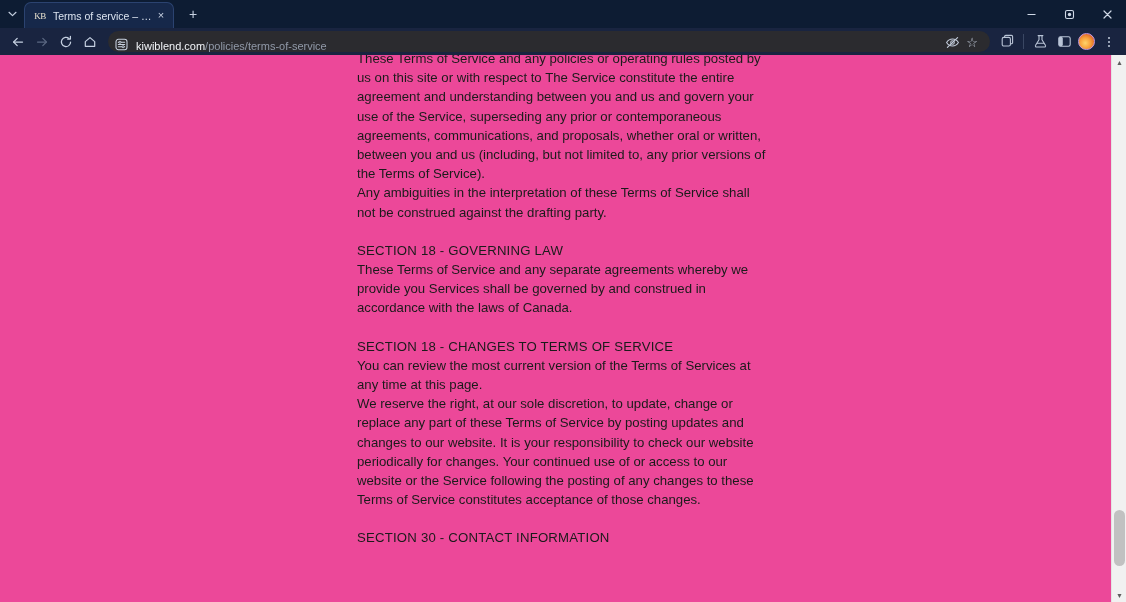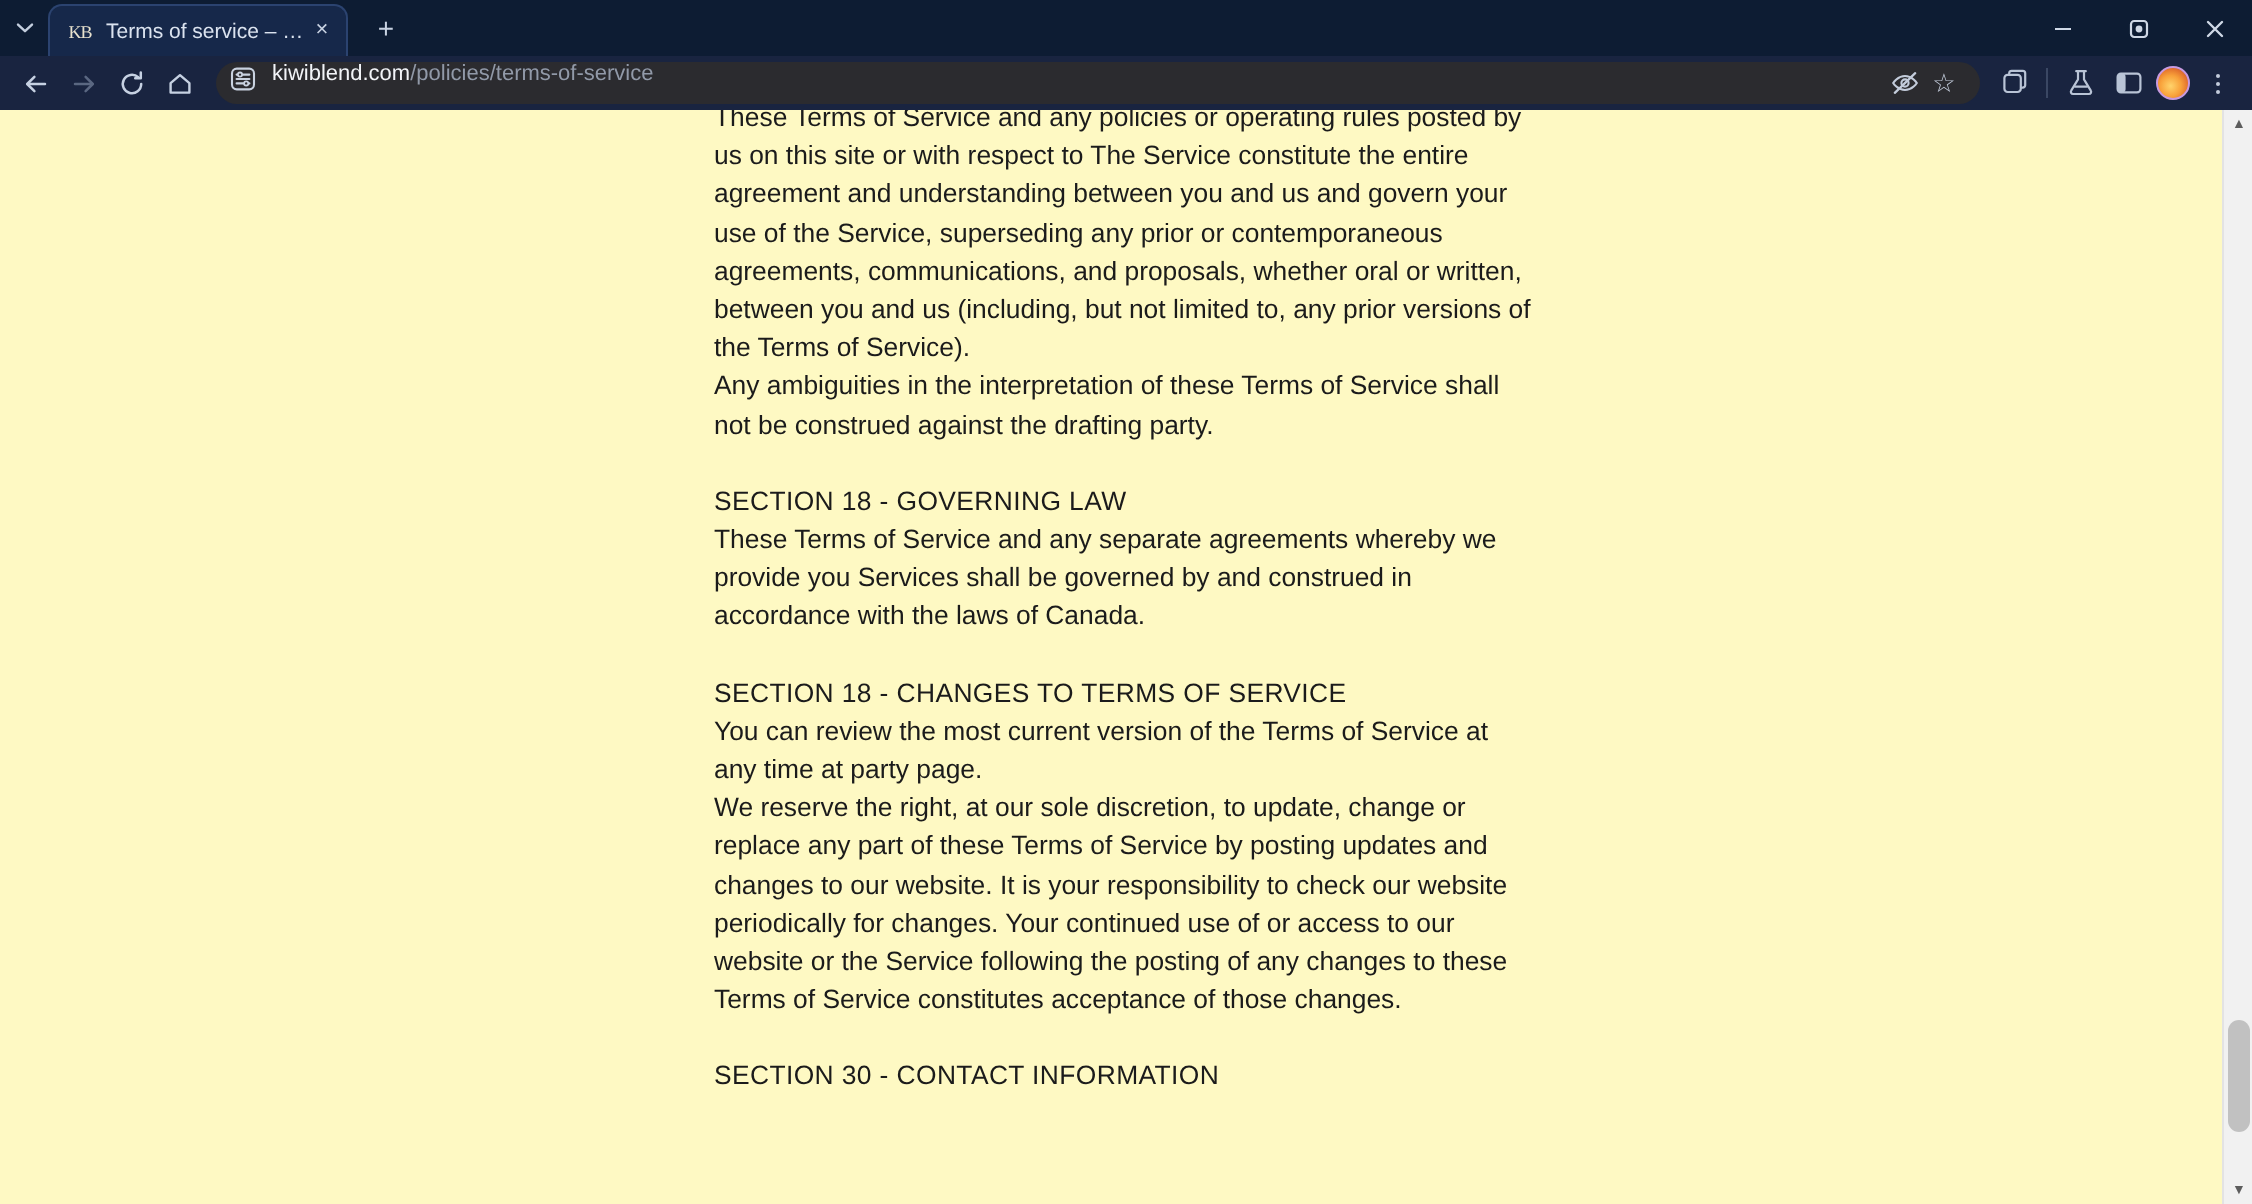--- a/index.html
+++ b/index.html
@@ -70,21 +70,21 @@
   .navbtn {
     width:24px; height:24px; display:flex; align-items:center; justify-content:center;
     color:#c6d1e2; flex:0 0 24px;
   }
   .navbtn.disabled { color:#5a6781; }
   .navbtn svg { display:block; }
 
   .omnibox {
     flex:1 1 auto; height:21px; margin:0 5px 0 6px;
     background:#2b2b2f; border-radius:11px;
-    display:flex; align-items:flex-start; padding:0 8px 16px 5px;
+    display:flex; align-items:flex-end; padding:0 8px 0 5px;
     min-width:0;
   }
   .omni-icon {
     width:16px; height:16px; flex:0 0 16px;
     display:flex; align-items:center; justify-content:center; color:#c9d2e0;
   }
   .omni-url {
     margin-left:7px; font-size:11px; white-space:nowrap; overflow:hidden;
     color:#f2f4f8; min-width:0;
   }
@@ -107,21 +107,21 @@
     border:1px solid #c79adf;
   }
   .kebab {
     width:22px; height:23px; display:flex; flex-direction:column;
     align-items:center; justify-content:center; gap:2px; flex:0 0 22px;
   }
   .kebab i { width:2px; height:2px; background:#c3ccdb; border-radius:50%; display:block; }
 
   
   .viewport {
-    flex:1 1 auto; background:#fef9c3; position:relative; overflow:hidden;
+    flex:1 1 auto; background:#ec4899; position:relative; overflow:hidden;
     display:flex;
   }
   .page {
     flex:1 1 auto; position:relative; overflow:hidden;
   }
   .content {
     position:absolute; left:357px; top:-6px; width:410px;
     color:#1b1b1b;
     font-size:13.2px; line-height:19.2px;
   }
@@ -280,21 +280,21 @@
   <div class="viewport">
     <div class="page">
       <div class="content" id="doc">
           <p>These Terms of Service and any policies or operating rules posted by us on this site or with respect to The Service constitute the entire agreement and understanding between you and us and govern your use of the Service, superseding any prior or contemporaneous agreements, communications, and proposals, whether oral or written, between you and us (including, but not limited to, any prior versions of the Terms of Service).</p>
           <p>Any ambiguities in the interpretation of these Terms of Service shall not be construed against the drafting party.</p>
           <div class="gap"></div>
           <h3 class="sec">SECTION 18 - GOVERNING LAW</h3>
           <p>These Terms of Service and any separate agreements whereby we provide you Services shall be governed by and construed in accordance with the laws of Canada.</p>
           <div class="gap"></div>
           <h3 class="sec">SECTION 18 - CHANGES TO TERMS OF SERVICE</h3>
-          <p>You can review the most current version of the Terms of Service at any time at party page.</p>
+          <p>You can review the most current version of the Terms of Services at any time at this page.</p>
           <p>We reserve the right, at our sole discretion, to update, change or replace any part of these Terms of Service by posting updates and changes to our website. It is your responsibility to check our website periodically for changes. Your continued use of or access to our website or the Service following the posting of any changes to these Terms of Service constitutes acceptance of those changes.</p>
           <div class="gap"></div>
           <h3 class="sec">SECTION 30 - CONTACT INFORMATION</h3>
         </div>
     </div>
 
     <div class="scrollbar">
       <div class="sb-arrow up">▲</div>
       <div class="sb-thumb" id="sbthumb" style="top: 455px; height: 56px;"></div>
       <div class="sb-arrow down">▼</div>

